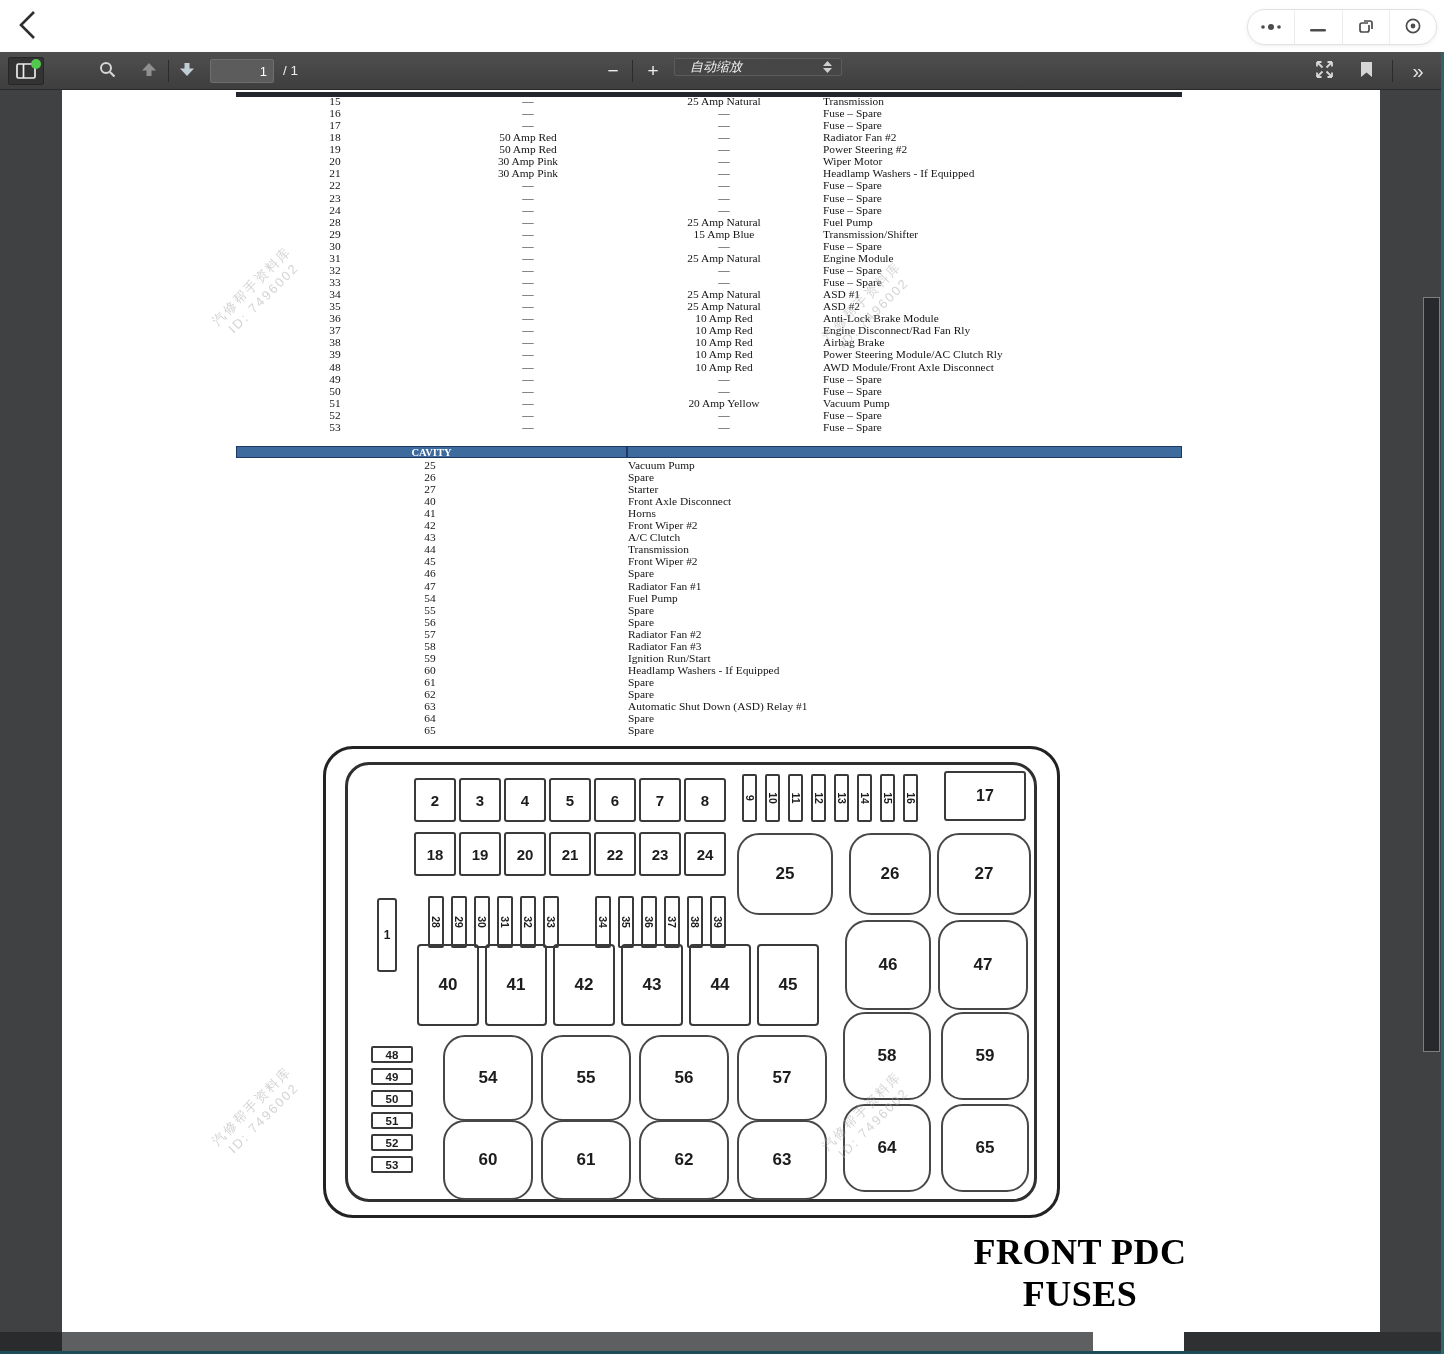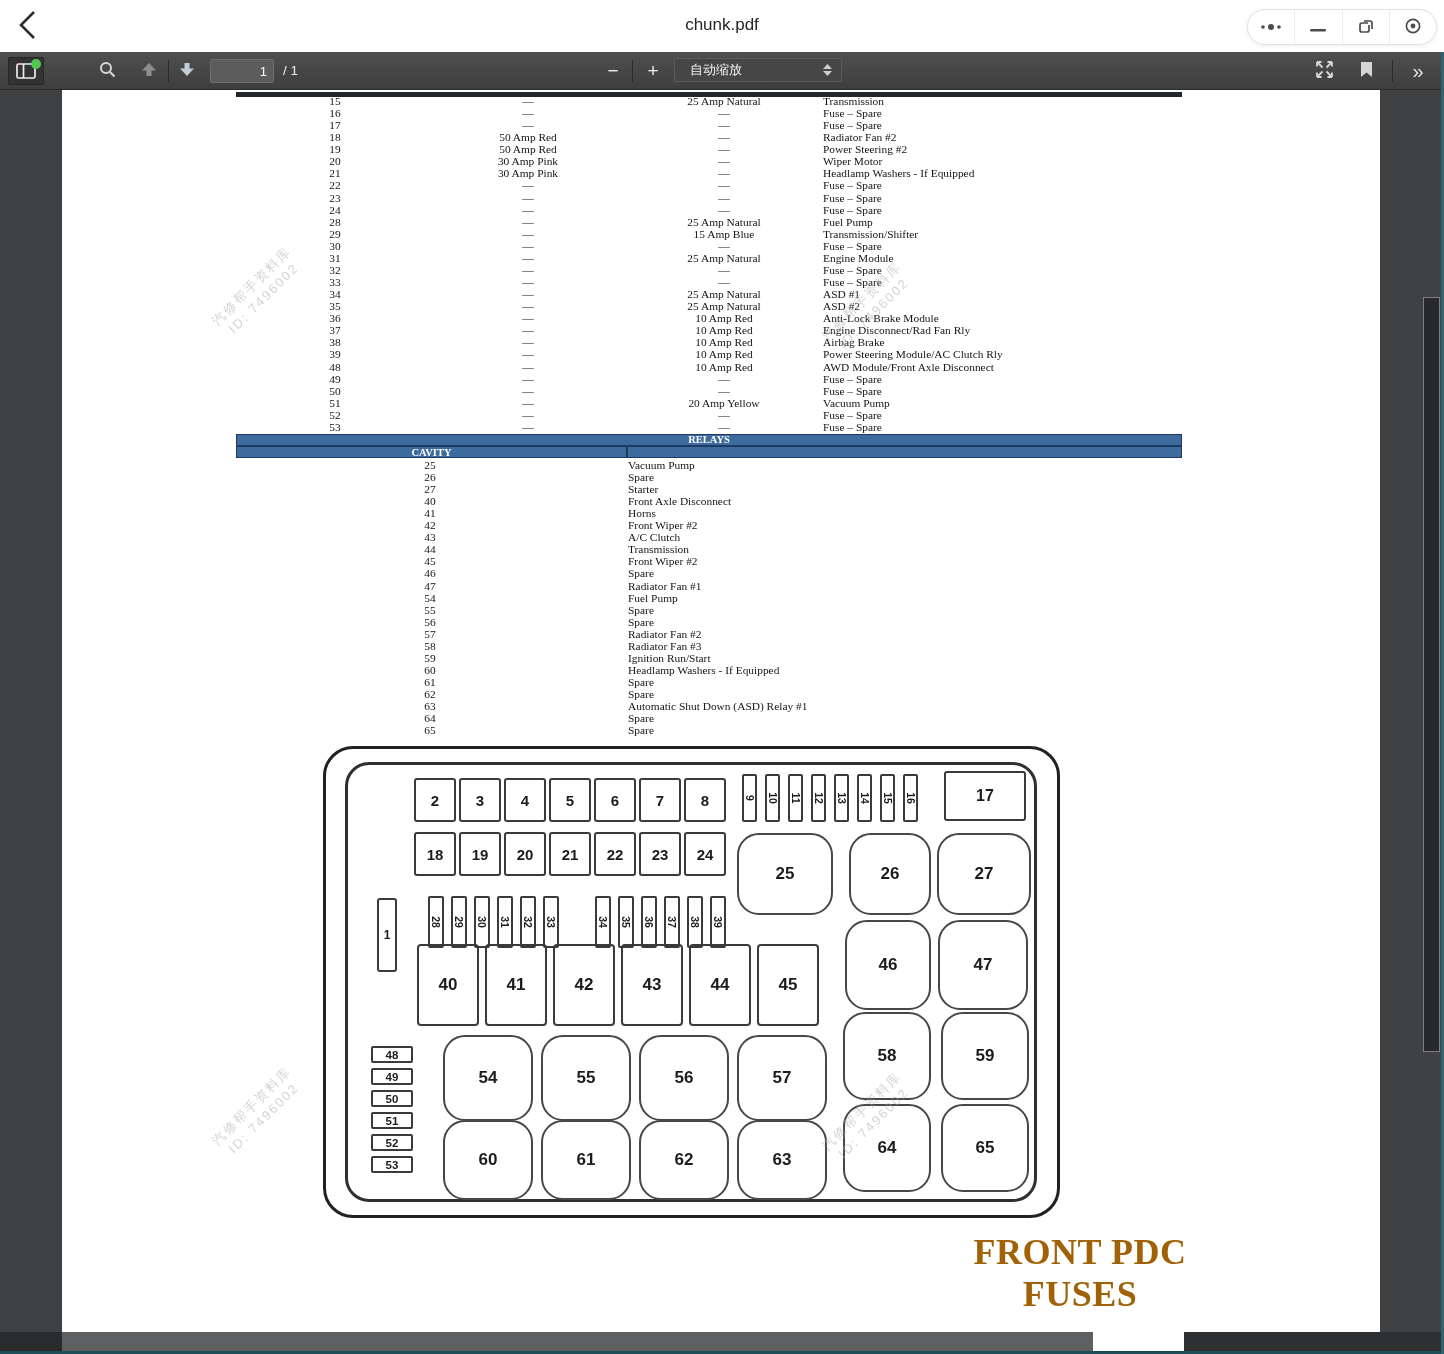--- a/index.html
+++ b/index.html
@@ -26,23 +26,23 @@
     justify-content: center; background: none; border: none; cursor: pointer; color: #e8e8e8; }
   .tb-btn.pressed { background: #333333; border: 1px solid #262626; border-radius: 2px; }
   .tb-sep { position: absolute; top: 8px; width: 1px; height: 22px; background: #2b2b2b; }
   .green-dot { position: absolute; top: 3px; right: 4px; width: 10px; height: 10px;
     border-radius: 50%; background: #52c84e; }
   .page-input { position: absolute; left: 210px; top: 7px; width: 64px; height: 24px;
     background: #5c5c5c; border: 1px solid #6e6e6e; border-radius: 2px; color: #ffffff;
     font-size: 13px; text-align: right; padding-right: 6px; }
   .page-total { position: absolute; left: 283px; top: 11px; color: #ececec; font-size: 13.5px; }
   .glyph-btn { font-size: 19px; color: #ececec; }
-  .zoom-select { position: absolute; left: 674px; top: 6px; width: 168px; height: 24px;
+  .zoom-select { position: absolute; left: 674px; top: 6px; width: 168px; height: 18px;
     background: #464646; border: 1px solid #5c5c5c; border-radius: 2px; cursor: pointer;
-    display: flex; align-items: center; }
+    display: flex; align-items: center; font-style: italic; }
   .zoom-select span.lbl { color: #f2f2f2; font-size: 13px; padding-left: 15px; flex: 1; }
   .zoom-select .spin { margin-right: 9px; display: flex; flex-direction: column; gap: 2px; }
   .more2 { font-size: 20px; color: #e4e4e4; letter-spacing: -2px; }
 
   
   .viewer { position: absolute; left: 0; top: 90px; width: 1444px; height: 1264px;
     background: #3f4142; overflow: hidden; }
   .page { position: absolute; left: 62px; top: 0; width: 1318px; height: 1264px; background: #ffffff;
     font-family: "Liberation Serif", "DejaVu Serif", serif; color: #141414; }
 
@@ -80,21 +80,21 @@
   .dbox   { border: 2.2px solid #3a3a3a; border-radius: 3px; font-size: 15px; }
   .drelay { border-width: 2.5px; border-radius: 4px; font-size: 17px; }
   .d17    { font-size: 16px; }
   .d1     { font-size: 12px; }
   .dround { border: 2.5px solid #474747; border-radius: 22px; font-size: 17px; }
   .dstrip { border: 2px solid #3a3a3a; border-radius: 2px; font-size: 10.5px; }
   .dstrip span { transform: rotate(90deg); white-space: nowrap; }
   .dsmall { border: 2px solid #3a3a3a; border-radius: 2px; font-size: 11.5px; }
 
   .caption { position: absolute; left: 858px; top: 1141px; width: 320px; text-align: center;
-    font-weight: bold; font-size: 36px; letter-spacing: 0.5px; color: #a16207; }
+    font-weight: bold; font-size: 36px; letter-spacing: 0.5px; color: #000000; }
 
   .wm { position: absolute; transform: rotate(-45deg); color: #a7a9ab; opacity: .5;
     font-family: "Liberation Sans", sans-serif; font-size: 13px; letter-spacing: 2px;
     text-align: center; line-height: 17px; white-space: nowrap; }
 
   
   .vthumb { position: absolute; left: 1423px; top: 207px; width: 17px; height: 755px;
     background: #27292c; border: 1px solid #7e7e7e; }
   .hseg1  { position: absolute; left: 0; top: 1242px; width: 62px; height: 22px; background: #292b2c; }
   .hthumb { position: absolute; left: 62px; top: 1242px; width: 1031px; height: 22px; background: #5e5f60; }
@@ -106,21 +106,20 @@
 <body>
 
 <div class="titlebar">
   <button class="btn-back">
     <span>
       <svg width="26" height="40" viewBox="0 0 26 40">
           <polyline points="19,7 6,20 19,33" fill="none" stroke="#2e2e2e" stroke-width="2.6"></polyline>
         </svg>
     </span>
   </button>
-  <div class="win-title">chunk.pdf</div>
   <div class="capsule">
     <button class="cap-btn">
       <span>
         <svg width="24" height="10" viewBox="0 0 24 10">
           <circle cx="4" cy="5" r="1.8" fill="#4c4c4c"></circle>
             <circle cx="12" cy="5" r="3" fill="#4c4c4c"></circle>
             <circle cx="20" cy="5" r="1.8" fill="#4c4c4c"></circle>
         </svg>
       </span>
     </button>
@@ -390,23 +389,20 @@
           <span class="fc-desc">Fuse – Spare</span>
         </div>
         <div class="fuse-row" style="top: 325.89px;">
           <span class="fc-cav">53</span>
           <span class="fc-mini">—</span>
           <span class="fc-cart">—</span>
           <span class="fc-desc">Fuse – Spare</span>
         </div>
       </div>
 
-    <div class="rbar rbar1">
-      <span>RELAYS</span>
-    </div>
     <div class="rbar rbar2">
       <span class="rcav">CAVITY</span>
       <span class="rdiv"></span>
       <span class="rdesc">DESCRIPTION</span>
     </div>
     <div id="relay-rows">
         <div class="relay-row" style="top: 0px;">
           <span class="rc-cav">25</span>
           <span class="rc-desc">Vacuum Pump</span>
         </div>

